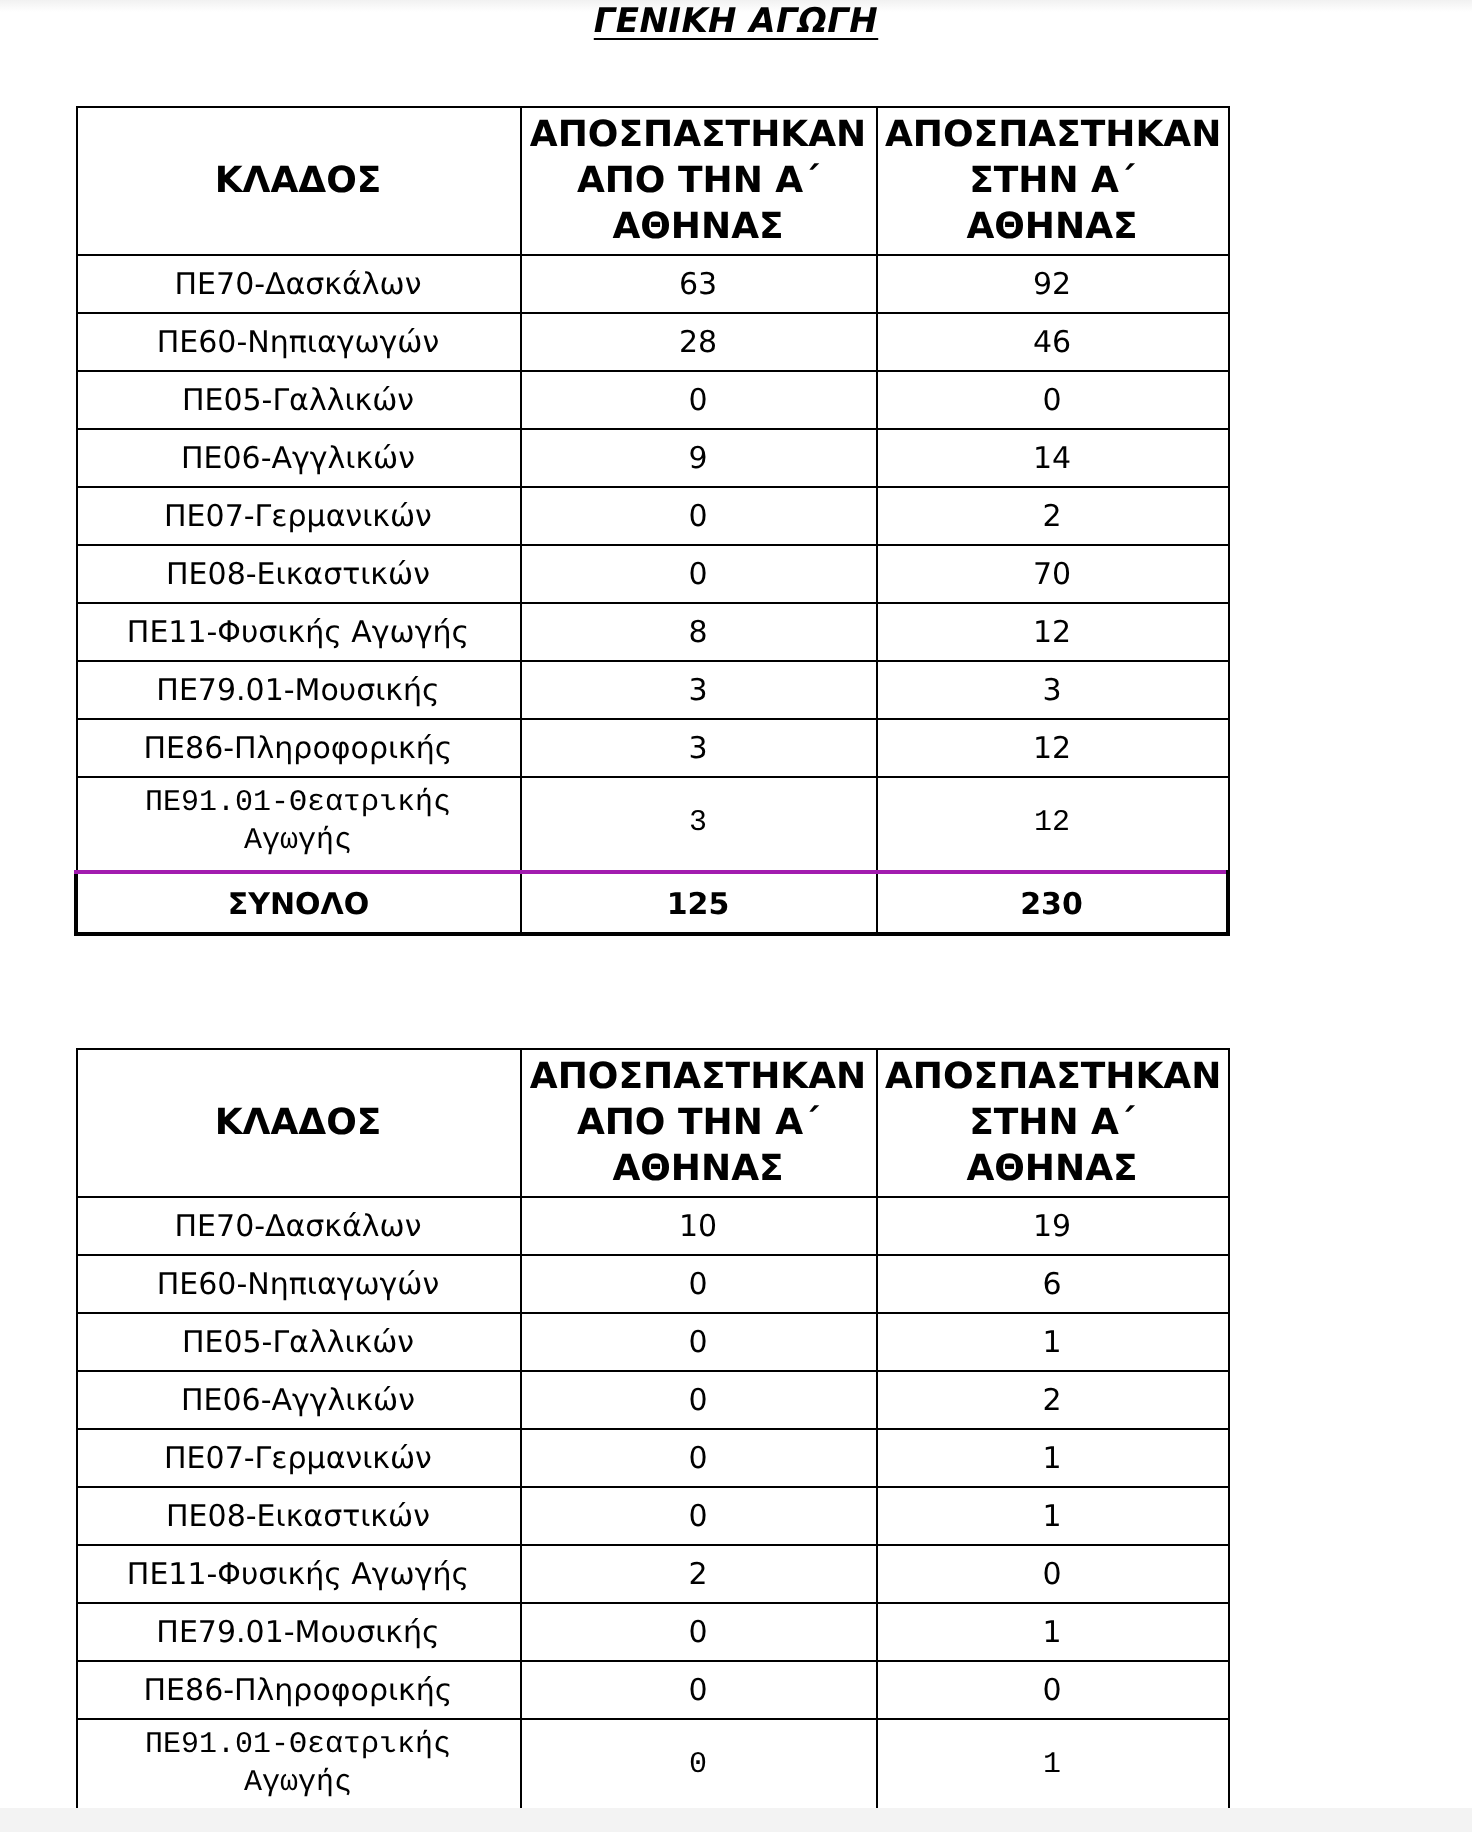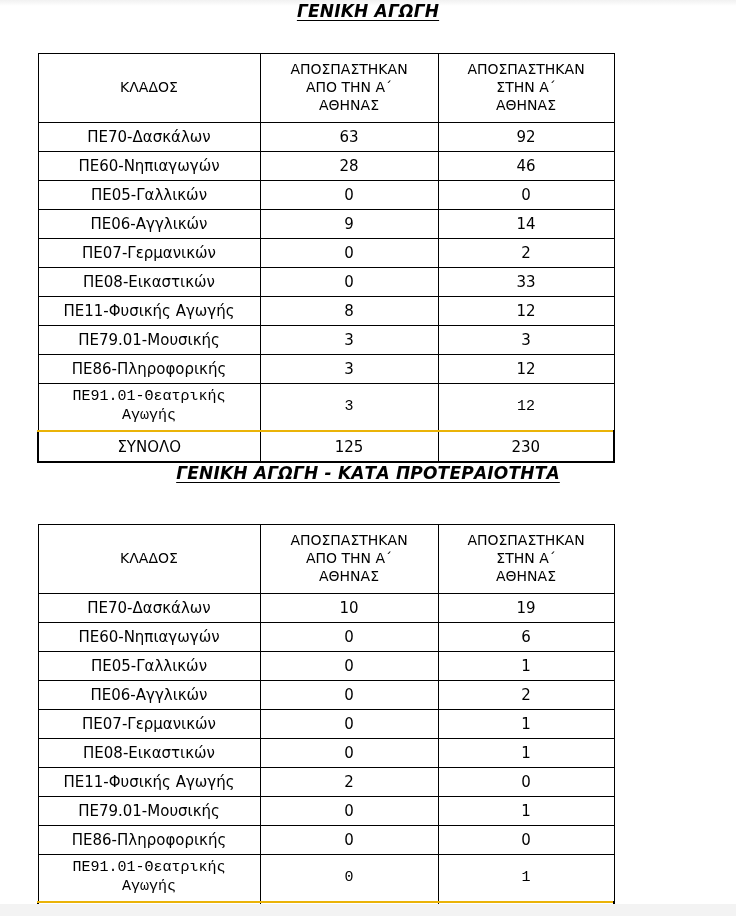--- a/index.html
+++ b/index.html
@@ -84,22 +84,22 @@
 
   table.grid th,
   table.grid td {
     border: 1px solid #000000;
     text-align: center;
     vertical-align: middle;
     padding: 0;
   }
 
   table.grid thead th {
-    font-weight: normal;
-    font-size: 14px;
+    font-weight: bold;
+    font-size: 18px;
     line-height: 1.28;
     height: 64px;
     padding: 2px 4px;
   }
 
   table.grid tbody td {
     font-weight: normal;
     font-size: 15px;
     height: 26px;
     line-height: 1.2;
@@ -108,23 +108,23 @@
 
   
   table.grid tbody tr.tall td {
     height: 44px;
     line-height: 1.25;
     font-family: Liberation Mono, monospace;
   }
 
   
   table.grid tbody tr.total td {
-    font-weight: normal;
+    font-weight: bold;
     height: 27px;
-    border-top: 2px solid #eab308;
+    border-top: 2px solid #a21caf;
     border-bottom: 2px solid #000000;
   }
   table.grid tbody tr.total td:first-child {
     border-left: 2px solid #000000;
   }
   table.grid tbody tr.total td:last-child {
     border-right: 2px solid #000000;
     margin-left: 35px;
   }
 
@@ -185,21 +185,21 @@
           <td>14</td>
         </tr>
       <tr>
           <td>ΠΕ07-Γερμανικών</td>
           <td>0</td>
           <td>2</td>
         </tr>
       <tr>
           <td>ΠΕ08-Εικαστικών</td>
           <td>0</td>
-          <td>33</td>
+          <td>70</td>
         </tr>
       <tr>
           <td>ΠΕ11-Φυσικής Αγωγής</td>
           <td>8</td>
           <td>12</td>
         </tr>
       <tr>
           <td>ΠΕ79.01-Μουσικής</td>
           <td>3</td>
           <td>3</td>
@@ -215,21 +215,20 @@
           <td>12</td>
         </tr>
       <tr class="total">
           <td>ΣΥΝΟΛΟ</td>
           <td>125</td>
           <td>230</td>
         </tr>
     </tbody>
   </table>
 
-  <h1 id="title-2" class="section-title"><span class="u">ΓΕΝΙΚΗ ΑΓΩΓΗ - ΚΑΤΑ ΠΡΟΤΕΡΑΙΟΤΗΤΑ</span></h1>
 
   <table class="grid" id="table-2">
     <colgroup>
       <col class="c-klados">
       <col class="c-from">
       <col class="c-to">
     </colgroup>
     <thead>
       <tr>
         <th>

